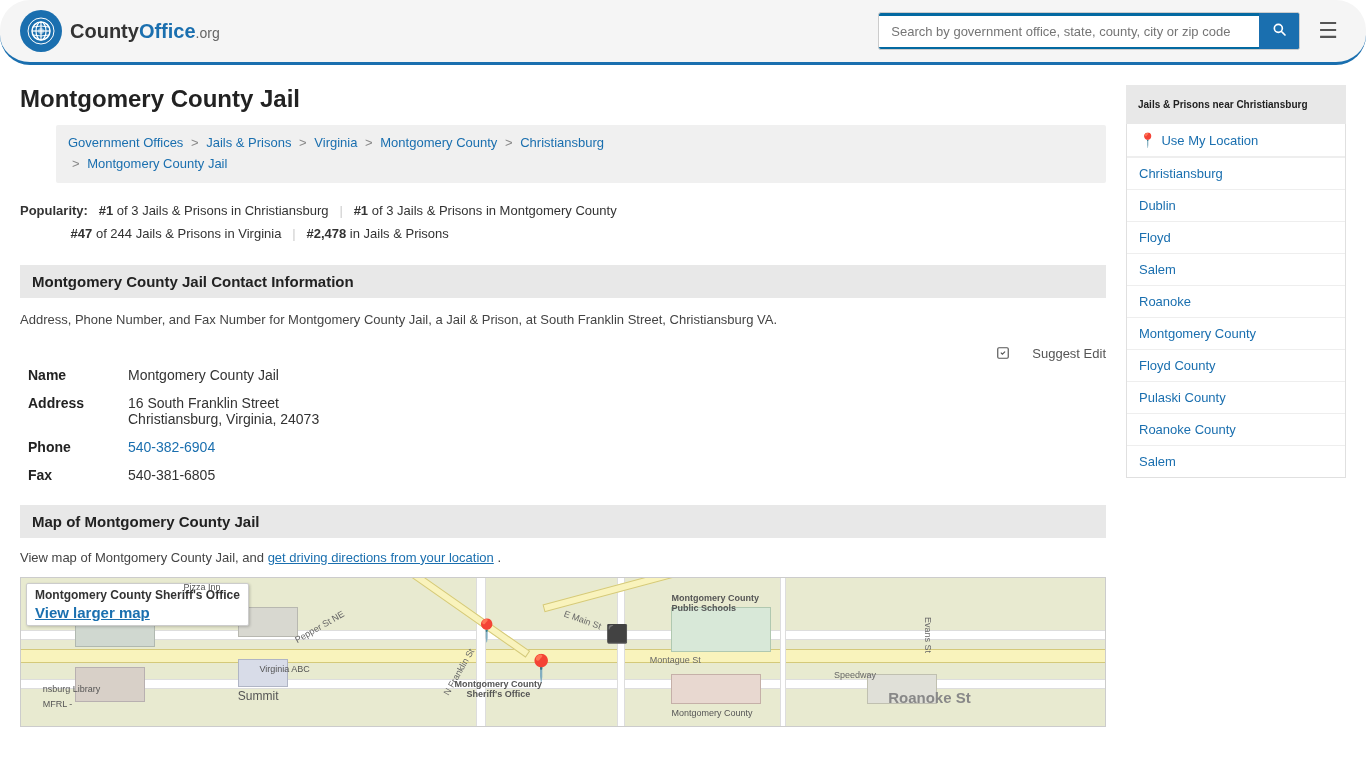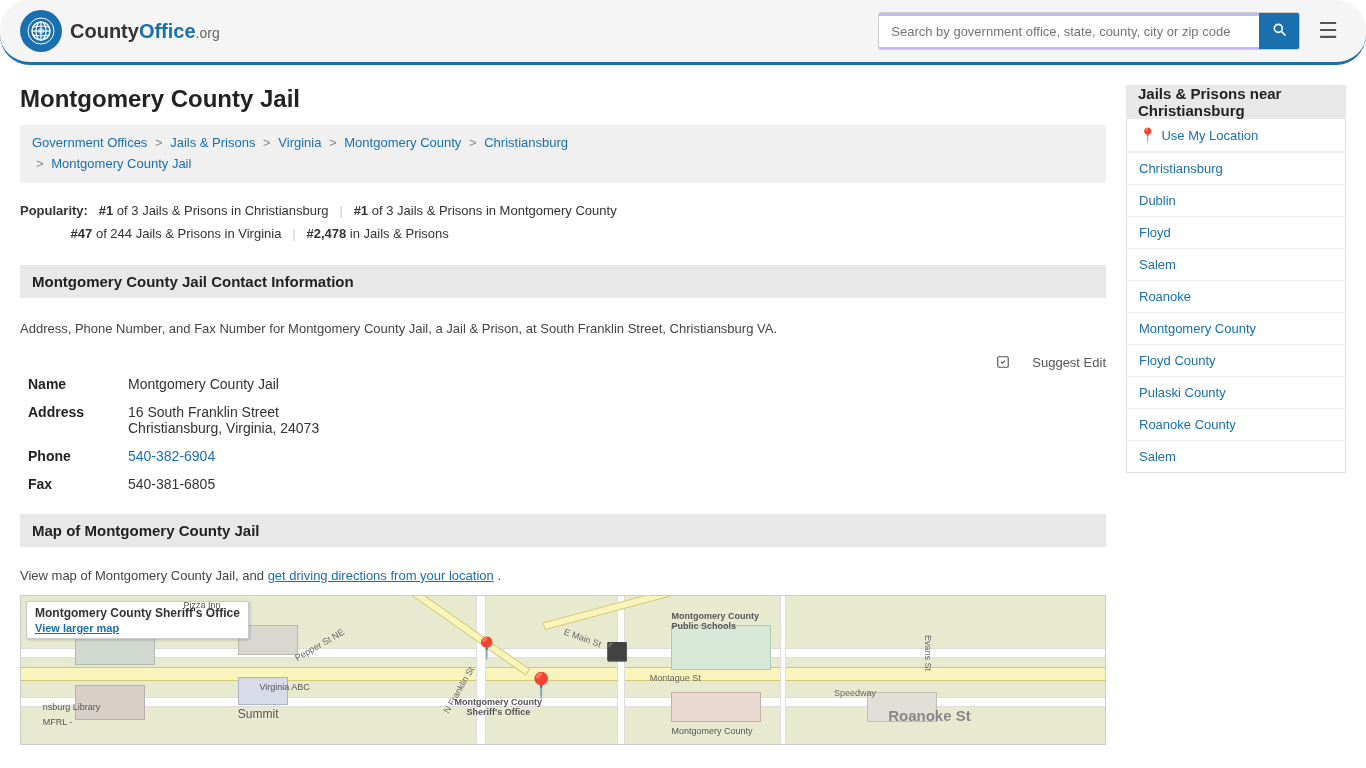--- a/index.html
+++ b/index.html
@@ -49,21 +49,21 @@
       display: flex;
       align-items: center;
       gap: 10px;
     }
     .search-bar {
       display: flex;
       align-items: center;
       border: 1px solid #ccc;
       border-radius: 3px;
       overflow: hidden;
-      background: #c4b5fd;
+      background: #0369a1;
     }
     .search-bar input {
       border: none;
       outline: none;
       padding: 8px 12px;
       width: 380px;
       font-size: 13px;
       color: #999;
     }
     .search-btn {
@@ -106,20 +106,21 @@
 
     
     .breadcrumb {
       background: #f0f0f0;
       padding: 8px 12px;
       border-radius: 2px;
       font-size: 13px;
       color: #555;
       margin-bottom: 16px;
       line-height: 1.6;
+      margin-left: 36px;
     }
     .breadcrumb a {
       color: #1a6faf;
       text-decoration: none;
     }
     .breadcrumb .sep { margin: 0 4px; color: #888; }
 
     
     .popularity-section {
       margin-bottom: 20px;
@@ -133,21 +134,21 @@
       font-weight: bold;
     }
 
     
     .section-header {
       background: #e8e8e8;
       padding: 8px 12px;
       font-size: 15px;
       font-weight: bold;
       color: #222;
-      margin-bottom: 21px;
+      margin-bottom: 12px;
       margin-top: 4px;
     }
 
     
     .contact-description {
       font-size: 13px;
       color: #444;
       margin-bottom: 16px;
       line-height: 1.5;
     }
@@ -223,22 +224,22 @@
       padding: 4px 8px;
       border-radius: 2px;
       font-size: 11px;
       font-weight: bold;
       box-shadow: 1px 1px 3px rgba(0,0,0,0.2);
     }
 
     
     .sidebar-header {
       background: #e8e8e8;
-      padding: 0 12px;
-      font-size: 15px;
+      padding: 14px 12px;
+      font-size: 10px;
       font-weight: bold;
       color: #222;
       margin-bottom: 0;
     }
     .sidebar-list {
       list-style: none;
       border-left: 1px solid #e0e0e0;
       border-right: 1px solid #e0e0e0;
       border-bottom: 1px solid #e0e0e0;
     }
@@ -414,21 +415,21 @@
         <div style="position:absolute; top:65%; left:78%; width:70px; height:30px; background:#e0e0d8; border:1px solid #c0c0b0;"></div>
 
         <div style="position:absolute; top:45%; left:43%; color:#1a6faf; font-size:22px; transform:translate(-50%, -100%);">📍</div>
 
         <div style="position:absolute; top:72%; left:48%; color:#cc2200; font-size:26px; transform:translate(-50%, -100%);">📍</div>
 
         <div style="position:absolute; top:38%; left:55%; color:#f5a623; font-size:18px; transform:translate(-50%, -50%);">⬛</div>
 
         <div class="map-label" style="top:5px; left:5px;">
           <div style="font-weight:bold; font-size:12px; margin-bottom:2px;">Montgomery County Sheriff's Office</div>
-          <a href="#" style="color:#1a6faf; font-size:11px; text-decoration:underline;">View larger map</a>
+          <a href="#" style="color:#1a6faf; font-size:15px; text-decoration:underline;">View larger map</a>
         </div>
 
         <div style="position:absolute; top:30%; left:25%; font-size:9px; color:#666; transform:rotate(-30deg);">Pepper St NE</div>
         <div style="position:absolute; top:25%; left:50%; font-size:9px; color:#666; transform:rotate(20deg);">E Main St</div>
         <div style="position:absolute; top:52%; left:58%; font-size:9px; color:#666;">Montague St</div>
         <div style="position:absolute; top:60%; left:38%; font-size:9px; color:#666; transform:rotate(-60deg);">N Franklin St</div>
         <div style="position:absolute; top:62%; left:75%; font-size:9px; color:#666;">Speedway</div>
         <div style="position:absolute; top:75%; left:80%; font-size:15px; color:#888; font-weight:bold;">Roanoke St</div>
 
         <div style="position:absolute; top:35%; left:82%; font-size:9px; color:#666; transform:rotate(90deg);">Evans St</div>

